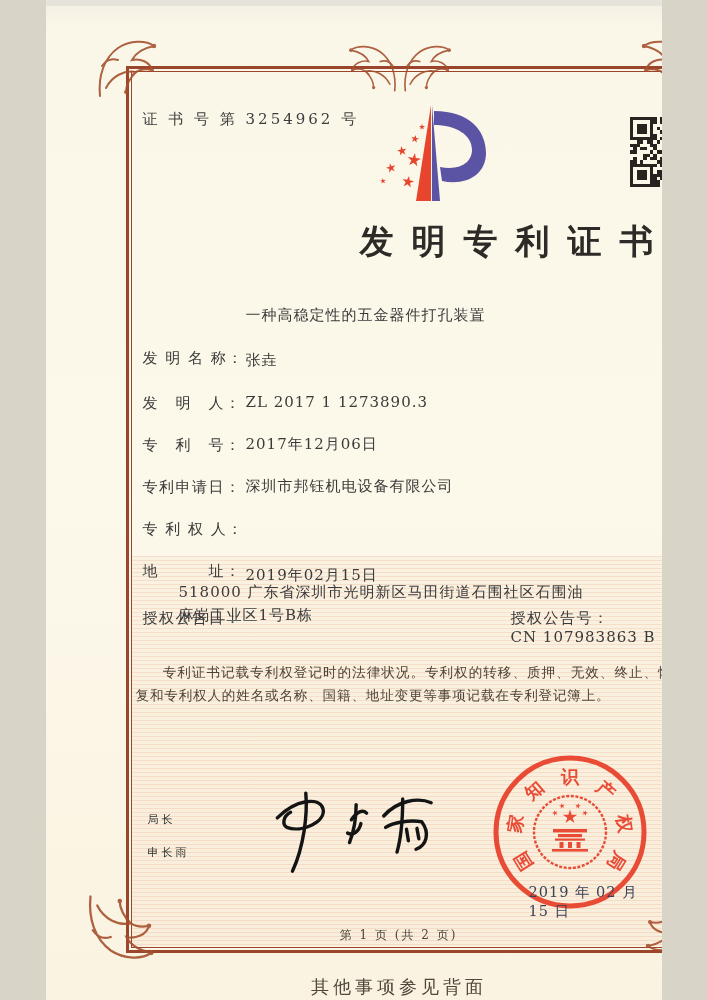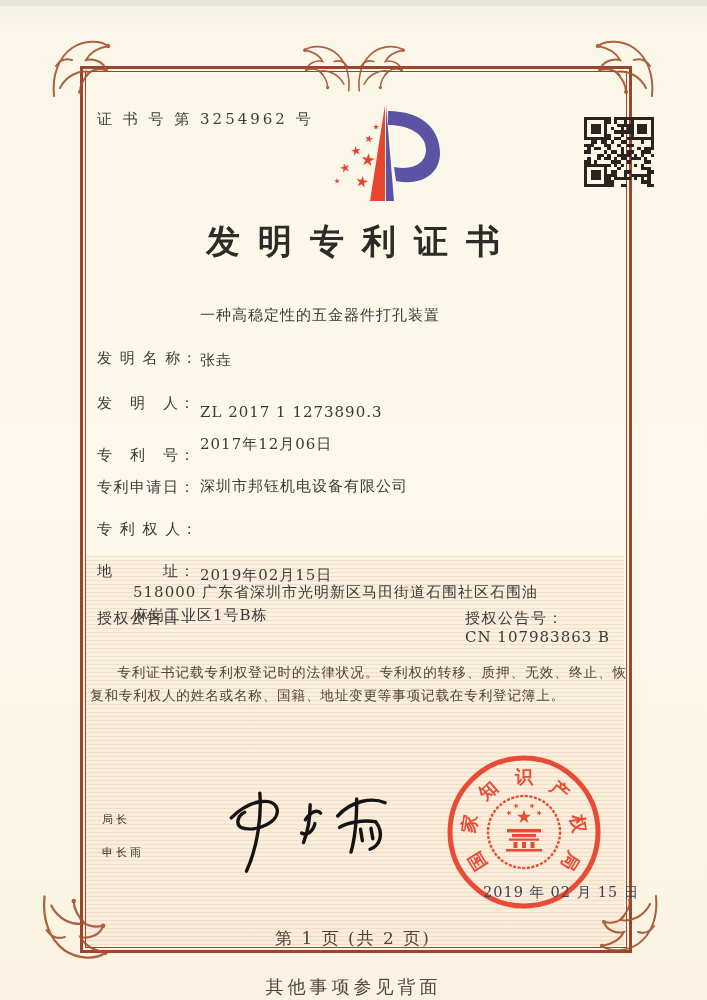--- a/index.html
+++ b/index.html
@@ -1,51 +1,51 @@
 <!DOCTYPE html>
 <html><head>
 <meta charset="utf-8">
 <style>
   html,body{margin:0;padding:0;background:#d8d4c8;}
   .page{
-    position:relative;width:707px;height:1000px;margin:0 auto;overflow:hidden;
+    position:relative;width:608px;height:1000px;margin:0 auto;overflow:hidden;
     background:linear-gradient(180deg,#f2efe4 0%,#fbf7e8 3%,#fcf8ea 50%,#faf3e1 100%);
-    font-family:"DejaVu Serif","Liberation Serif",serif;color:#3a3a3a;
+    font-family:"DejaVu Serif","Liberation Serif",serif;color:#3a3a3a;padding-left:8px;
   }
   .scan-edge{position:absolute;left:0;top:0;right:0;height:6px;background:#e6e3da;}
   .texture{
     position:absolute;left:84px;top:556px;width:540px;height:390px;pointer-events:none;
     background:repeating-linear-gradient(180deg,rgba(225,146,110,0.20) 0 1px,rgba(0,0,0,0) 1px 4px),rgba(246,208,178,0.14);
   }
   .frame{
     position:absolute;left:80px;top:66px;width:546px;height:881px;
     border:3px solid #9a452c;
     box-shadow:inset 0 0 0 2px #fbf7e8,inset 0 0 0 3px #9a452c;
   }
   .cert-no{position:absolute;left:97px;top:110px;font-size:15px;letter-spacing:3px;color:#3d3d3d;}
   .logo{position:absolute;left:328px;top:100px;width:118px;height:106px;}
   .qr{position:absolute;left:584px;top:116px;width:70px;height:72px;}
   .title{
-    position:absolute;left:80px;top:219px;width:546px;text-align:center;
+    position:absolute;left:80px;top:219px;width:546px;text-align:right;
     font-size:34px;font-weight:bold;letter-spacing:18px;text-indent:18px;color:#2d2a27;
   }
   .row{position:absolute;left:97px;width:515px;font-size:15px;color:#3a3a3a;}
   .flabel{display:inline-block;min-width:103px;letter-spacing:1.5px;vertical-align:top;margin-top:43px;}
   .fvalue{letter-spacing:1px;display:inline-block;vertical-align:top;}
   .addr .fvalue{width:412px;line-height:1.55;margin-left:36px;}
   .pair2{position:absolute;left:368px;top:0;}
   .para{
     position:absolute;left:90px;width:537px;font-size:13.6px;line-height:1.72;
     letter-spacing:0.8px;color:#4d4338;text-indent:2em;text-align:justify;
   }
   .signoff{position:absolute;left:102px;font-size:11px;letter-spacing:3px;color:#2f2f2f;}
   .signature{position:absolute;left:218px;top:786px;width:190px;height:98px;}
   .seal{position:absolute;left:444px;top:752px;width:160px;height:160px;opacity:0.93;}
   .seal-date{position:absolute;left:447px;top:883px;font-size:14.5px;letter-spacing:1px;color:#3b4257;z-index:5;margin-left:36px;}
-  .footer-page{position:absolute;left:80px;top:927px;width:546px;text-align:center;font-size:17px;letter-spacing:2px;color:#4a443c;}
+  .footer-page{position:absolute;left:80px;top:927px;width:546px;text-align:center;font-size:12px;letter-spacing:2px;color:#4a443c;}
   .back-note{position:absolute;left:0;top:975px;width:707px;text-align:center;font-size:18px;letter-spacing:4px;color:#51463a;}
   .orn{position:absolute;width:64px;height:64px;opacity:0.9;}
   .orn.tl{left:50px;top:36px;}
   .orn.tr{left:592px;top:36px;transform:scaleX(-1);}
   .orn.bl{left:40px;top:892px;width:72px;height:72px;transform:scaleY(-1);}
   .orn.br{left:596px;top:892px;transform:scale(-1,-1);}
   .orn.tc1{left:300px;top:42px;width:52px;height:52px;transform:scaleX(-1);}
   .orn.tc2{left:356px;top:42px;width:52px;height:52px;}
   svg{display:block;}
 </style>
@@ -355,21 +355,21 @@
     </div>
 
   <div class="title">发明专利证书</div>
 
   <div class="row" style="top:306px">
     <span class="flabel">发 明 名 称：</span><span class="fvalue">一种高稳定性的五金器件打孔装置</span>
   </div>
   <div class="row" style="top:351px">
     <span class="flabel">发　明　人：</span><span class="fvalue">张垚</span>
   </div>
-  <div class="row" style="top:403px">
+  <div class="row" style="top:393px">
     <span class="flabel">专　利　号：</span><span class="fvalue">ZL 2017 1 1273890.3</span>
   </div>
   <div class="row" style="top:435px">
     <span class="flabel">专利申请日：</span><span class="fvalue">2017年12月06日</span>
   </div>
   <div class="row" style="top:477px">
     <span class="flabel">专 利 权 人：</span><span class="fvalue">深圳市邦钰机电设备有限公司</span>
   </div>
   <div class="row addr" style="top:519px">
     <span class="flabel">地　　　址：</span><span class="fvalue">518000 广东省深圳市光明新区马田街道石围社区石围油麻岗工业区1号B栋</span>

